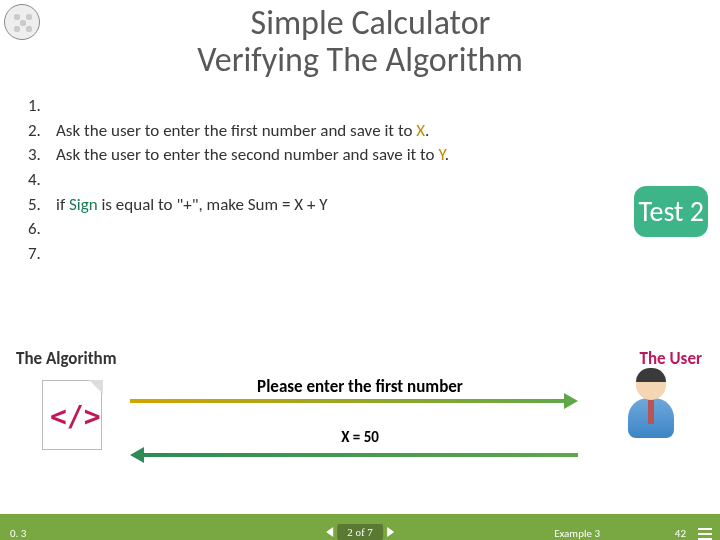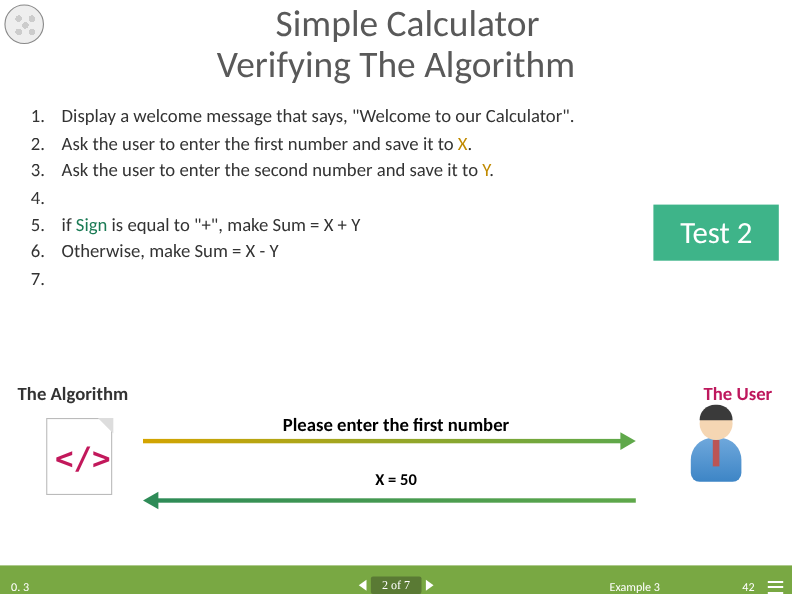--- a/index.html
+++ b/index.html
@@ -6,21 +6,21 @@
   body { width: 720px; height: 540px; font-family: Calibri, Arial, sans-serif; background: #fff; position: relative; overflow: hidden; }
   .top-icon { position: absolute; top: 4px; left: 4px; width: 36px; height: 36px; border: 1px solid #888; border-radius: 50%; background: radial-gradient(circle at 12px 12px, #ccc 3px, transparent 3px), radial-gradient(circle at 24px 12px, #ccc 3px, transparent 3px), radial-gradient(circle at 12px 24px, #ccc 3px, transparent 3px), radial-gradient(circle at 24px 24px, #ccc 3px, transparent 3px), radial-gradient(circle at 18px 18px, #ccc 3px, transparent 3px), #eee; }
   .title { text-align: center; font-size: 34px; color: #595959; font-weight: 300; margin-top: 2px; padding-left: 21px; }
   .subtitle { text-align: center; font-size: 34px; color: #595959; font-weight: 300; margin-top: -4px; }
   .steps { margin: 14px 0 0 28px; font-size: 17px; color: #333; line-height: 1.45; }
   .steps li { list-style: none; display: flex; }
   .steps .num { width: 28px; flex-shrink: 0; }
   .steps .hl-green { color: #1a7a54; }
   .steps .hl-orange { color: #c08a00; }
   .steps .hl-red { color: #c0392b; }
-  .test-badge { position: absolute; right: 12px; top: 186px; background: #3eb489; color: #fff; font-size: 28px; font-weight: 400; padding: 8px 24px; }
+  .test-badge { position: absolute; right: 12px; top: 186px; background: #3eb489; color: #fff; font-size: 28px; font-weight: 400; padding: 8px 4px; border-radius: 12px; }
   .alg-label { position: absolute; left: 16px; top: 348px; font-weight: 700; font-size: 17px; color: #333; }
   .user-label { position: absolute; right: 18px; top: 348px; font-weight: 700; font-size: 17px; color: #be185d; }
   .alg-icon { position: absolute; left: 36px; top: 374px; width: 70px; height: 80px; }
   .alg-icon .paper { position: absolute; width: 60px; height: 70px; background: #fff; border: 1px solid #bbb; top: 6px; left: 6px; }
   .alg-icon .fold { position: absolute; width: 0; height: 0; border-left: 14px solid transparent; border-top: 14px solid #ddd; right: 3px; top: 6px; }
   .alg-icon .code { position: absolute; left: 14px; top: 26px; font-size: 28px; font-weight: 700; color: #c2185b; font-family: monospace; }
   .user-icon { position: absolute; right: 38px; top: 370px; width: 62px; height: 90px; }
   .user-icon .head { width: 30px; height: 30px; background: #f5d6b3; border-radius: 50%; margin: 0 auto; position: relative; }
   .user-icon .hair { position: absolute; width: 30px; height: 14px; background: #3a3a3a; border-radius: 14px 14px 0 0; top: -2px; left: 0; }
   .user-icon .body { width: 46px; height: 40px; background: linear-gradient(#6fa8dc, #3d85c6); border-radius: 20px 20px 8px 8px; margin: -2px auto 0; }
@@ -47,40 +47,38 @@
 </head>
 <body>
 
 <div class="top-icon"></div>
 <div class="title">Simple Calculator</div>
 <div class="subtitle">Verifying The Algorithm</div>
 
 <ol class="steps">
   <li>
       <span class="num">1.</span>
-      <span>Display a welcome message that says, "Welcome to our Calculator".</span>
     </li>
   <li>
       <span class="num">2.</span>
       <span><span>Ask the user to enter the first number and save it to </span><span class="hl-orange">X</span><span>.</span></span>
     </li>
   <li>
       <span class="num">3.</span>
       <span><span>Ask the user to enter the second number and save it to </span><span class="hl-orange">Y</span><span>.</span></span>
     </li>
   <li>
       <span class="num">4.</span>
     </li>
   <li>
       <span class="num">5.</span>
       <span><span>if </span><span class="hl-green">Sign</span><span> is equal to "+", make Sum = X + Y</span></span>
     </li>
   <li>
       <span class="num">6.</span>
-      <span>Otherwise, make Sum = X - Y</span>
     </li>
   <li>
       <span class="num">7.</span>
     </li>
 </ol>
 
 <div class="test-badge">Test 2</div>
 
 <div class="alg-label">The Algorithm</div>
 <div class="user-label">The User</div>

